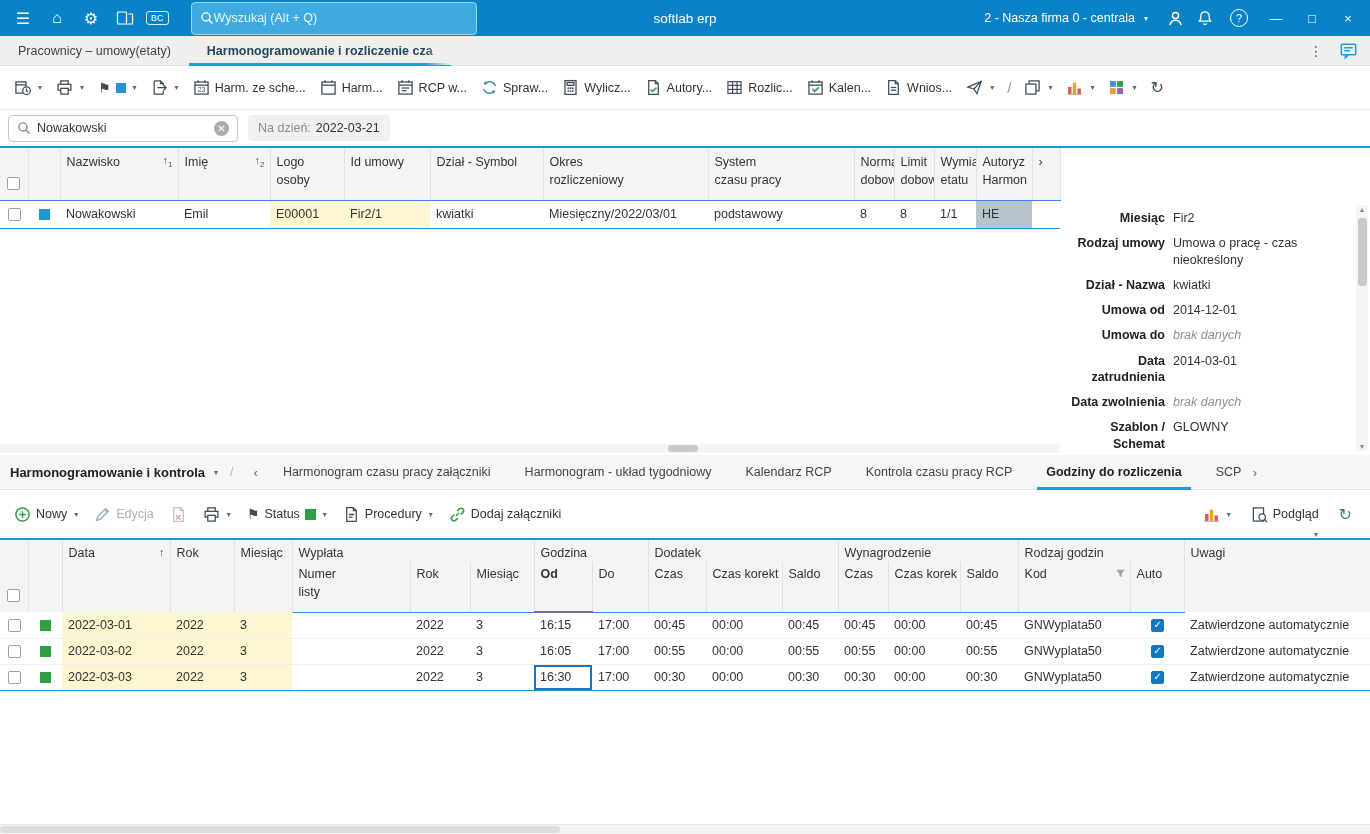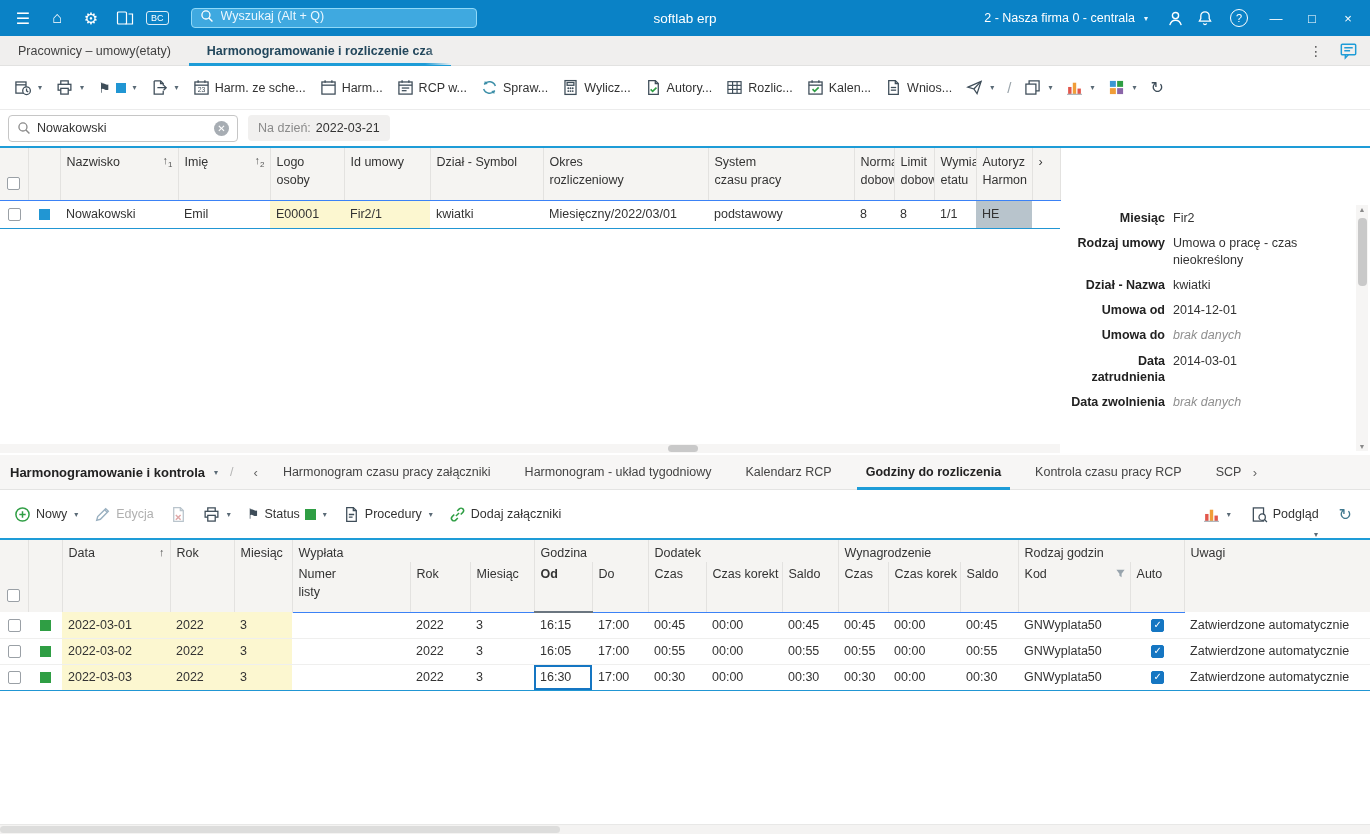--- a/index.html
+++ b/index.html
@@ -7,21 +7,21 @@
   body { font-family:"Liberation Sans","DejaVu Sans",sans-serif; font-size:12.5px; color:#333; background:#fff; overflow:hidden; }
   .app { position:relative; width:1370px; height:834px; background:#fff; }
   .ic { display:inline-block; vertical-align:middle; flex:none; }
   .chev { font-size:8px; color:#5a6a76; margin-left:2px; }
 
   
   .topbar { position:relative; height:36px; background:#0a82c6; display:flex; align-items:center; color:#fff; z-index:5; }
   .tb-left { display:flex; align-items:center; gap:4px; padding-left:8px; }
   .tb-ic { width:30px; height:28px; display:flex; align-items:center; justify-content:center; font-size:16px; cursor:pointer; }
   .tb-badge { border:1px solid rgba(255,255,255,.85); border-radius:3px; font-size:9px; padding:1px 4px; margin-left:2px; cursor:pointer; }
-  .tb-search { margin-left:18px; width:286px; height:20px; background:#3fa9e0; border:1px solid #90d9f8; border-radius:4px; display:flex; align-items:flex-start; gap:7px; padding:0 8px; color:#f2fbff; }
+  .tb-search { margin-left:18px; width:286px; height:33px; background:#3fa9e0; border:1px solid #90d9f8; border-radius:4px; display:flex; align-items:center; padding:0 8px; color:#f2fbff; }
   .tb-search input { background:transparent; border:none; outline:none; color:#fff; font:inherit; width:100%; }
   .tb-search input::placeholder { color:#eaf7ff; opacity:1; }
   .tb-title { position:absolute; left:0; right:0; text-align:center; font-size:13.5px; pointer-events:none; }
   .tb-right { margin-left:auto; display:flex; align-items:center; gap:0; padding-right:4px; }
   .tb-company { display:flex; align-items:center; gap:7px; margin-right:12px; cursor:pointer; }
   .tb-company .chev { color:#eaf7ff; }
   .tb-help { width:18px; height:18px; border:1.4px solid #fff; border-radius:50%; font-size:11px; display:flex; align-items:center; justify-content:center; margin:0 10px; cursor:pointer; }
   .winctl { width:36px; height:30px; display:flex; align-items:center; justify-content:center; font-size:13px; cursor:pointer; }
 
   
@@ -510,20 +510,24 @@
         <div class="dvalue muted">brak danych</div>
       </div>
       <div class="dfield">
         <div class="dlabel">Data zatrudnienia</div>
         <div class="dvalue">2014-03-01</div>
       </div>
       <div class="dfield">
         <div class="dlabel">Data zwolnienia</div>
         <div class="dvalue muted">brak danych</div>
       </div>
+      <div class="dfield">
+        <div class="dlabel">Szablon / Schemat</div>
+        <div class="dvalue">GLOWNY</div>
+      </div>
     </div>
 
     <div class="hscroll">
       <div class="thumb"></div>
     </div>
     <div class="vscroll">
       <span class="arr up">▲</span>
       <div class="thumb"></div>
       <span class="arr dn">▼</span>
     </div>
@@ -532,22 +536,22 @@
   <div class="section-tabs">
     <div class="snav-menu">
       <span>Harmonogramowanie i kontrola</span>
       <span class="chev">▾</span>
     </div>
     <span class="snav-sep">/</span>
     <span class="snav-arrow">‹</span>
     <div class="stab">Harmonogram czasu pracy załączniki</div>
     <div class="stab">Harmonogram - układ tygodniowy</div>
     <div class="stab">Kalendarz RCP</div>
+    <div class="stab">Kontrola czasu pracy RCP</div>
     <div class="stab active">Godziny do rozliczenia</div>
-    <div class="stab">Kontrola czasu pracy RCP</div>
     <div class="stab clip">SCP</div>
     <span class="snav-arrow">›</span>
   </div>
 
   <div class="hours-toolbar">
     <div class="tbtn">
       <svg class="ic" width="17" height="17" viewBox="0 0 16 16">
           <g fill="none" stroke="#2f9e44" stroke-width="1.4">
             <circle cx="8" cy="8" r="6.2"></circle>
             <path d="M8 5v6M5 8h6"></path>

